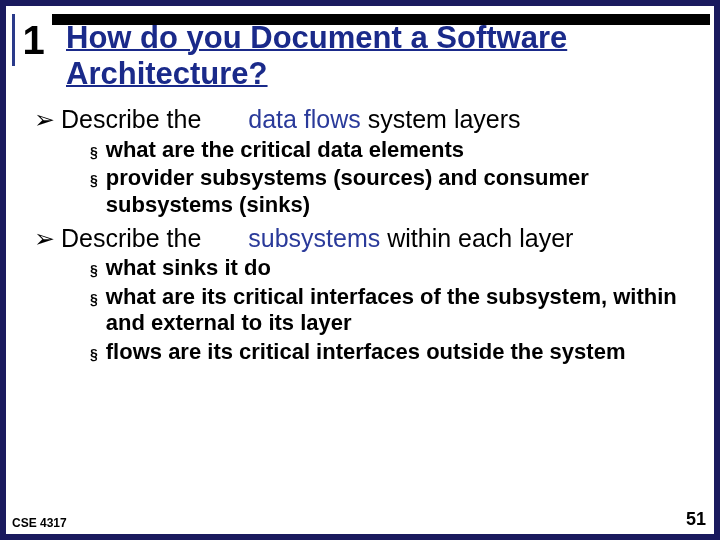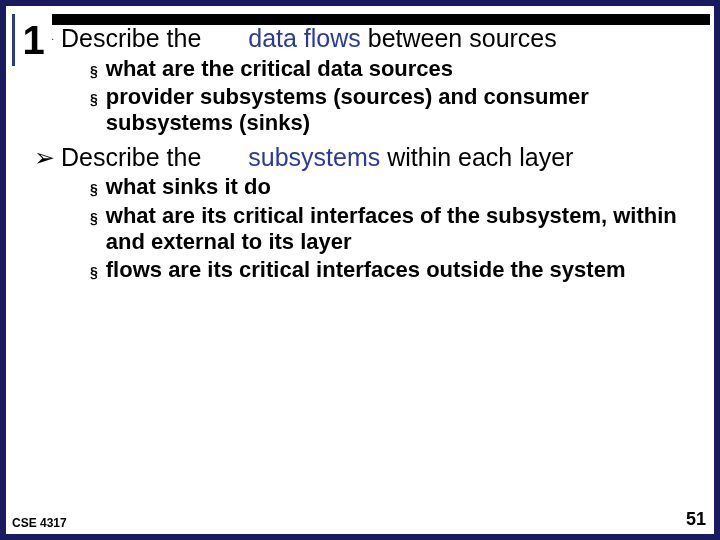--- a/index.html
+++ b/index.html
@@ -120,34 +120,35 @@
 </head>
 <body>
 
 <div class="slide">
 
   <div class="header">
     <div class="topbar"></div>
     <div class="badge">
       <span class="badge-num">1</span>
     </div>
+    <div class="title">How do you Document a Software Architecture?</div>
   </div>
 
   <div class="content">
 
     <div class="bullet-l1">
       <span class="marker">➢</span>
       <span class="text">
-        <span>Describe the </span><span class="em">data flows</span><span> between sources</span>
+        <span>Describe the </span><span class="em">data flows</span><span> system layers</span>
       </span>
     </div>
     <div class="sub-block">
       <div class="bullet-l2">
         <span class="marker">§</span>
-        <span class="text">what are the critical data sources</span>
+        <span class="text">what are the critical data elements</span>
       </div>
       <div class="bullet-l2">
         <span class="marker">§</span>
         <span class="text">provider subsystems (sources) and consumer subsystems (sinks)</span>
       </div>
     </div>
 
     <div class="bullet-l1">
       <span class="marker">➢</span>
       <span class="text">

